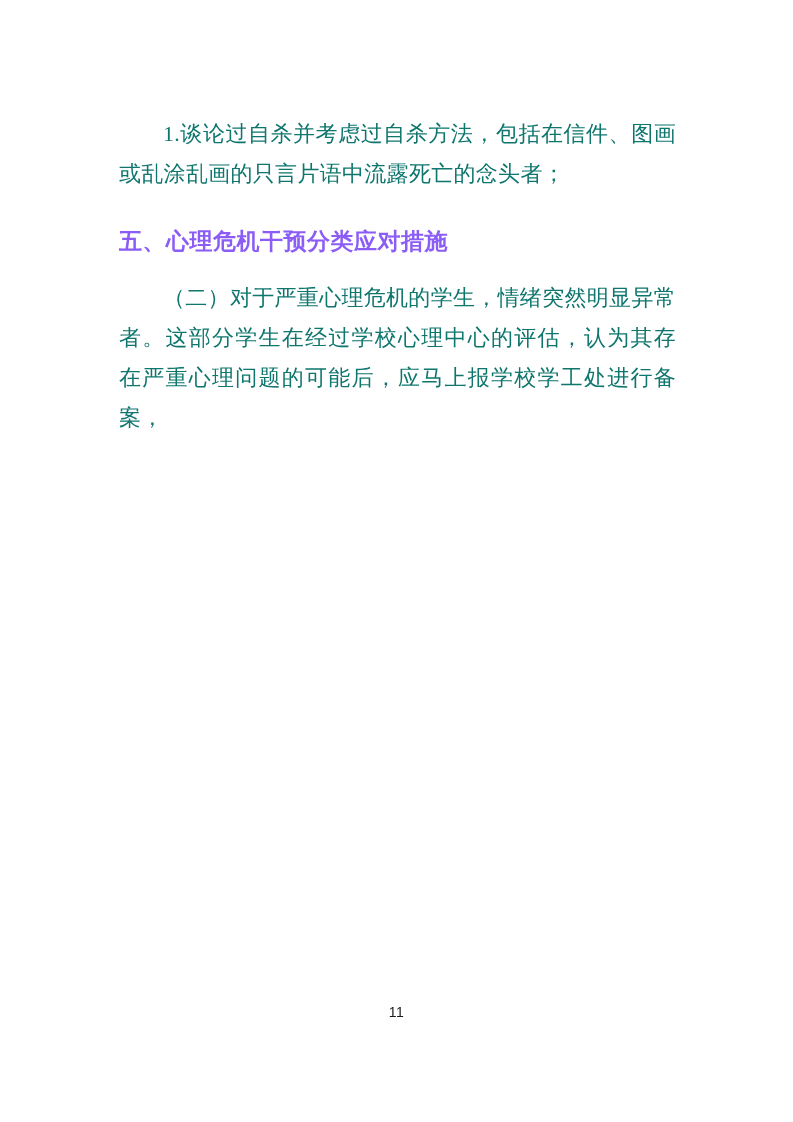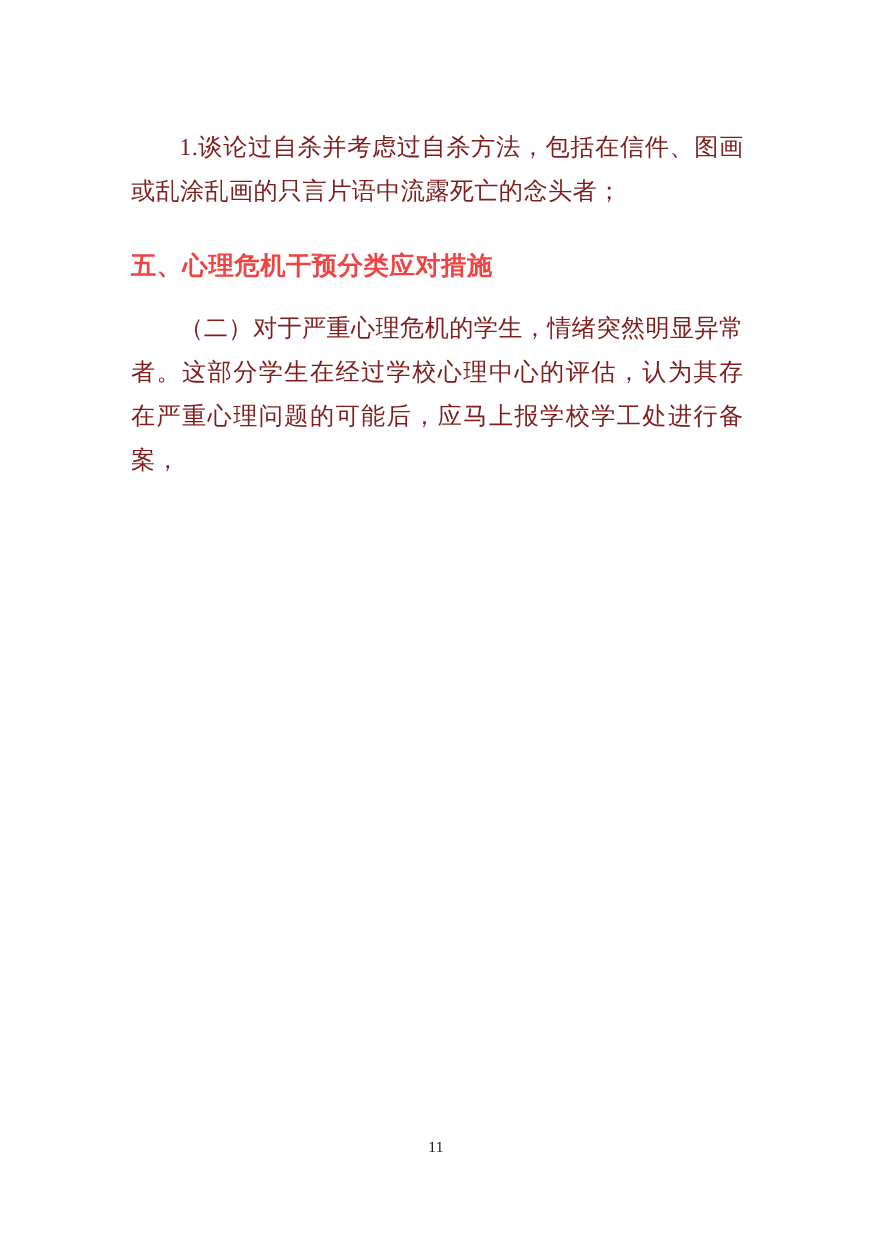--- a/index.html
+++ b/index.html
@@ -26,48 +26,48 @@
     top: 114px;
     width: 557px;
   }
 
   .body-para {
     font-size: 22px;
     line-height: 40px;
     text-align: justify;
     text-justify: inter-ideograph;
     text-indent: 2em;
-    color: #7f1d1d;
+    color: #0f766e;
     letter-spacing: 0.3px;
     word-break: break-all;
   }
 
   .section-heading {
     font-family: "Liberation Sans", "DejaVu Sans", sans-serif;
     font-weight: 700;
     font-size: 23px;
     line-height: 40px;
     margin-top: 27px;
     margin-bottom: 17px;
-    color: #ef4444;
+    color: #8b5cf6;
     letter-spacing: 0.5px;
   }
 
   .para-group .body-para + .body-para {
     margin-top: 5px;
   }
 
   .page-number {
     position: absolute;
     left: 0;
     width: 793px;
-    top: 1036px;
+    top: 1004px;
     text-align: center;
     font-size: 14px;
-    font-family: Liberation Serif, serif;
+    font-family: Liberation Sans, sans-serif;
     color: #1a1a1a;
     letter-spacing: 0.5px;
   }
 </style>
 </head>
 <body>
 
 <div class="page">
   <div class="content">
 

